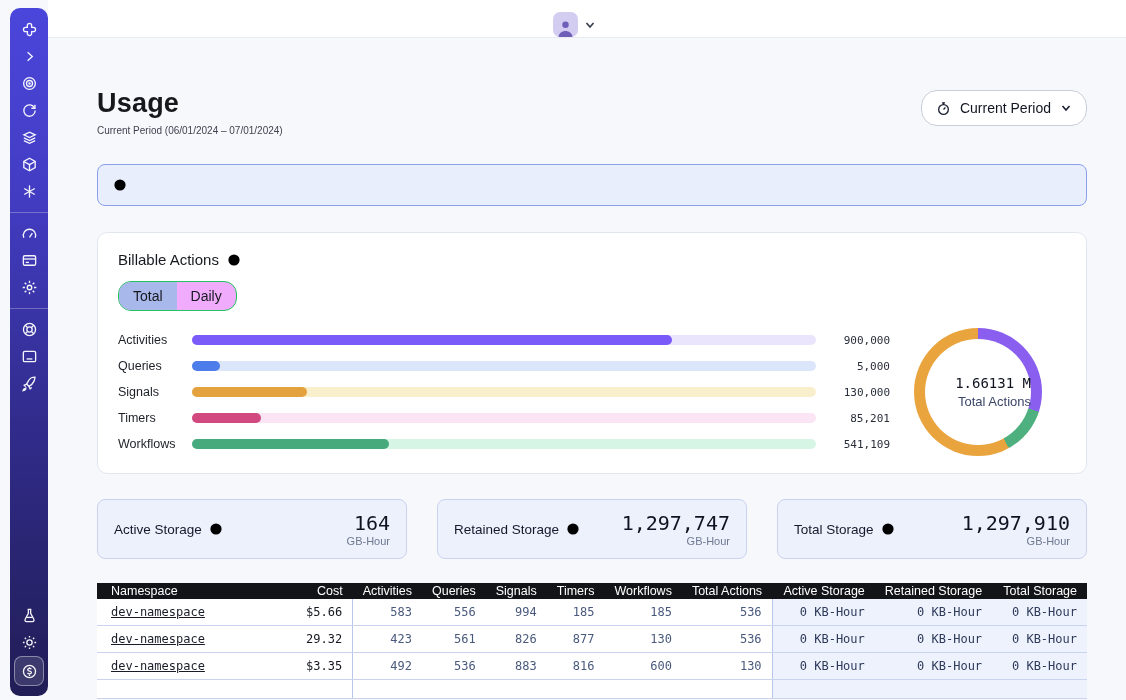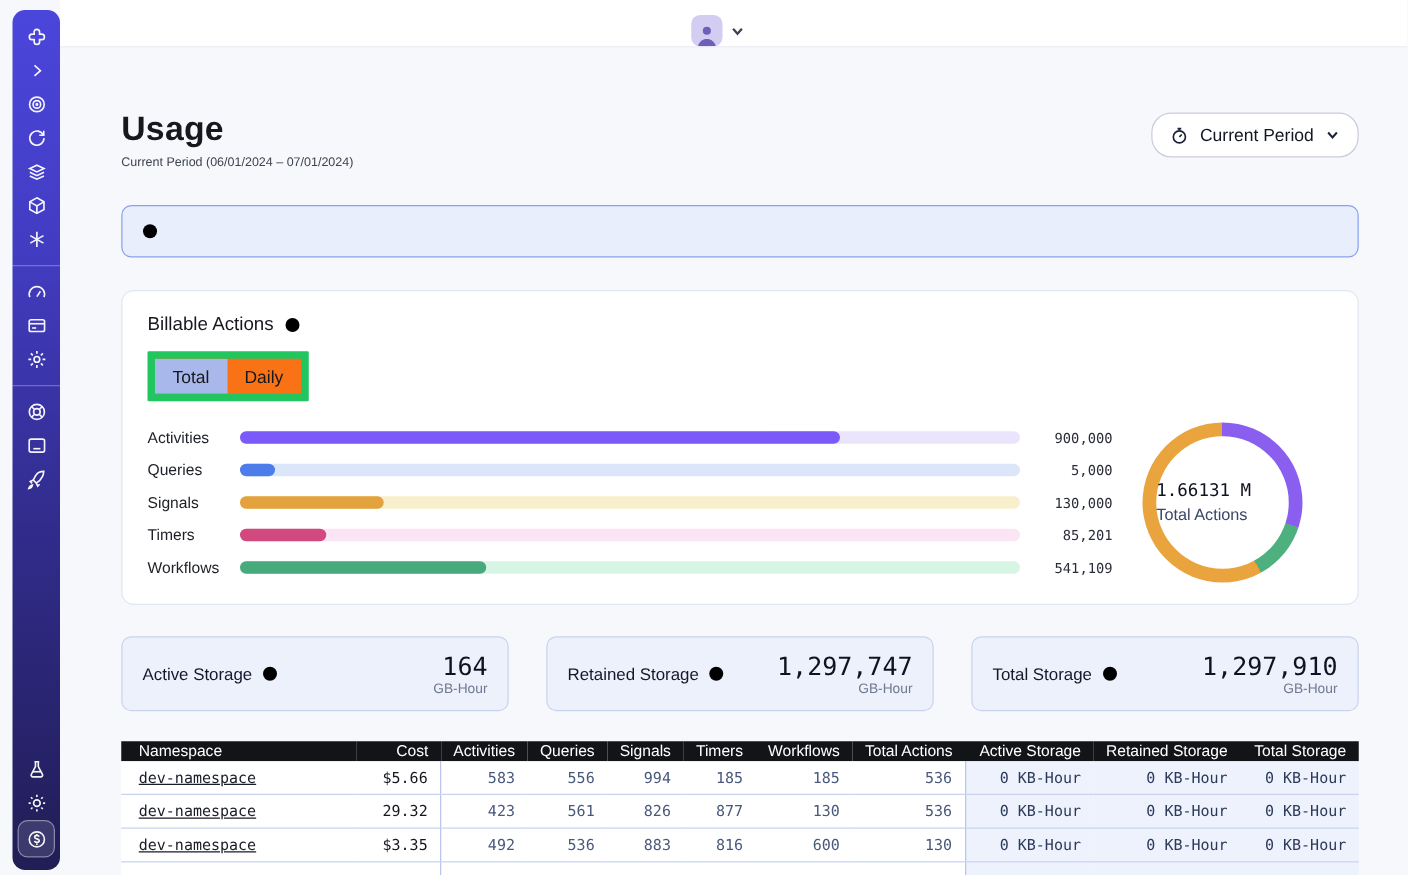--- a/index.html
+++ b/index.html
@@ -46,35 +46,35 @@
   .period-btn svg.chev { width:12px; height:12px; }
   
   .banner {
     margin-top:28px; background:#e8eefc; border:1px solid #8ba0ec; border-radius:8px;
     padding:13px 15px; font-size:13px; color:#19223f; display:flex; align-items:center; gap:8px;
   }
   .info-ic { width:14px; height:14px; flex:0 0 auto; }
   
   .card { margin-top:26px; background:#fff; border:1px solid #e2e6f0; border-radius:10px; padding:18px 20px 16px 20px; }
   .card-title { font-size:15px; color:#17191f; display:flex; align-items:center; gap:8px; }
-  .toggle { margin-top:13px; display:inline-flex; border:6px solid #22c55e; border-radius:1px; overflow:hidden; background:#f97316; }
+  .toggle { margin-top:13px; display:inline-flex; border:1px solid #22c55e; border-radius:13px; overflow:hidden; background:#f0abfc; }
   .toggle button { font-size:14px; padding:6px 14px; border:none; background:transparent; color:#15181f; font-family:inherit; cursor:pointer; }
   .toggle button.on { background:#a9b8ea; }
   .chart-wrap { display:flex; align-items:center; margin-top:16px; }
   .bars { flex:1; }
   .bar-row { display:flex; align-items:center; height:26px; }
   .bar-label { width:74px; font-size:12.5px; color:#1d2026; flex:0 0 auto; }
   .bar-track { flex:1; height:10px; border-radius:5px; position:relative; margin-right:12px; }
   .bar-fill { position:absolute; left:0; top:0; bottom:0; border-radius:5px; }
   .bar-val { width:62px; text-align:right; font-family:"DejaVu Sans Mono", monospace; font-size:11px; color:#2a2e3a; flex:0 0 auto; }
   .donut-box { width:176px; display:flex; align-items:center; justify-content:center; flex:0 0 auto; }
   .donut { width:128px; height:128px; border-radius:50%; position:relative; }
   .donut-hole {
     position:absolute; inset:11px; border-radius:50%; background:#fff;
-    display:flex; flex-direction:column; align-items:flex-start; justify-content:center; gap:3px;
+    display:flex; flex-direction:column; align-items:flex-end; justify-content:center; gap:3px;
   }
   .donut-num { font-family:"DejaVu Sans Mono", monospace; font-size:14px; color:#101320; }
   .donut-sub { font-size:13px; color:#3b4668; }
   
   .stats { display:flex; gap:30px; margin-top:25px; }
   .stat {
     flex:1; background:#edf1fc; border:1px solid #c9d3ef; border-radius:8px;
     padding:10px 16px; display:flex; justify-content:space-between; align-items:center; height:60px;
   }
   .stat-label { font-size:13.5px; color:#14182a; display:flex; align-items:center; gap:7px; }

